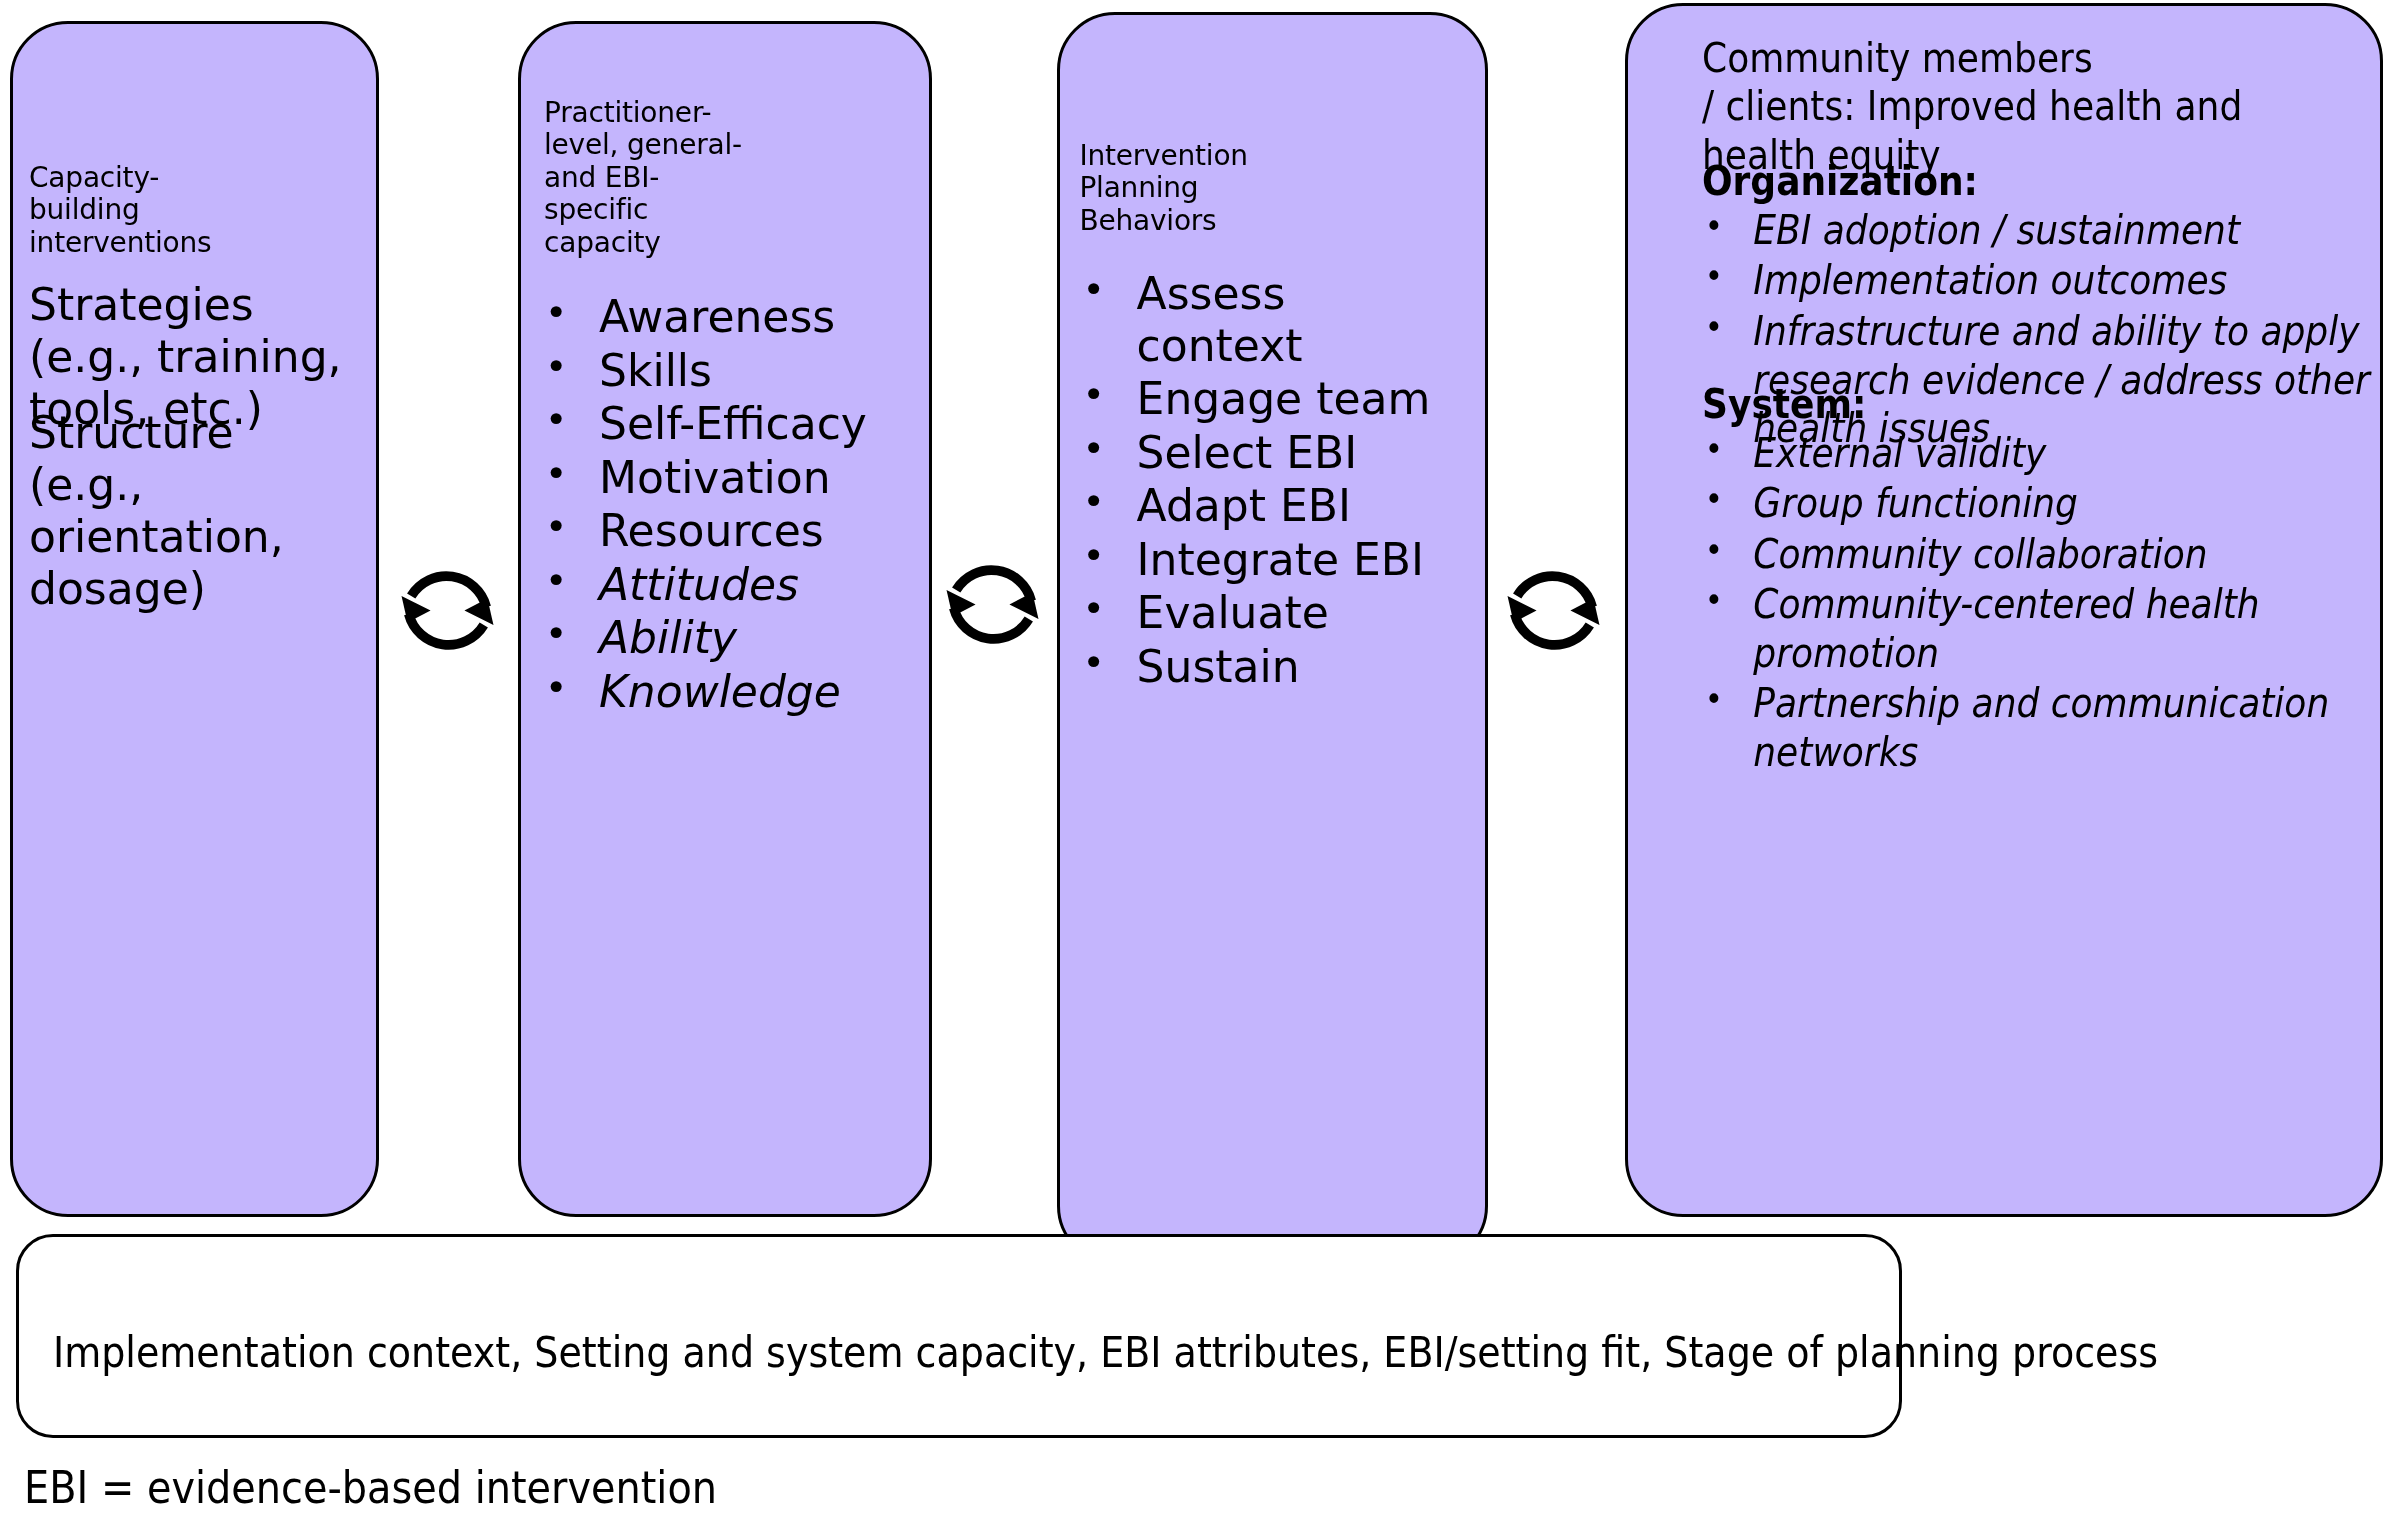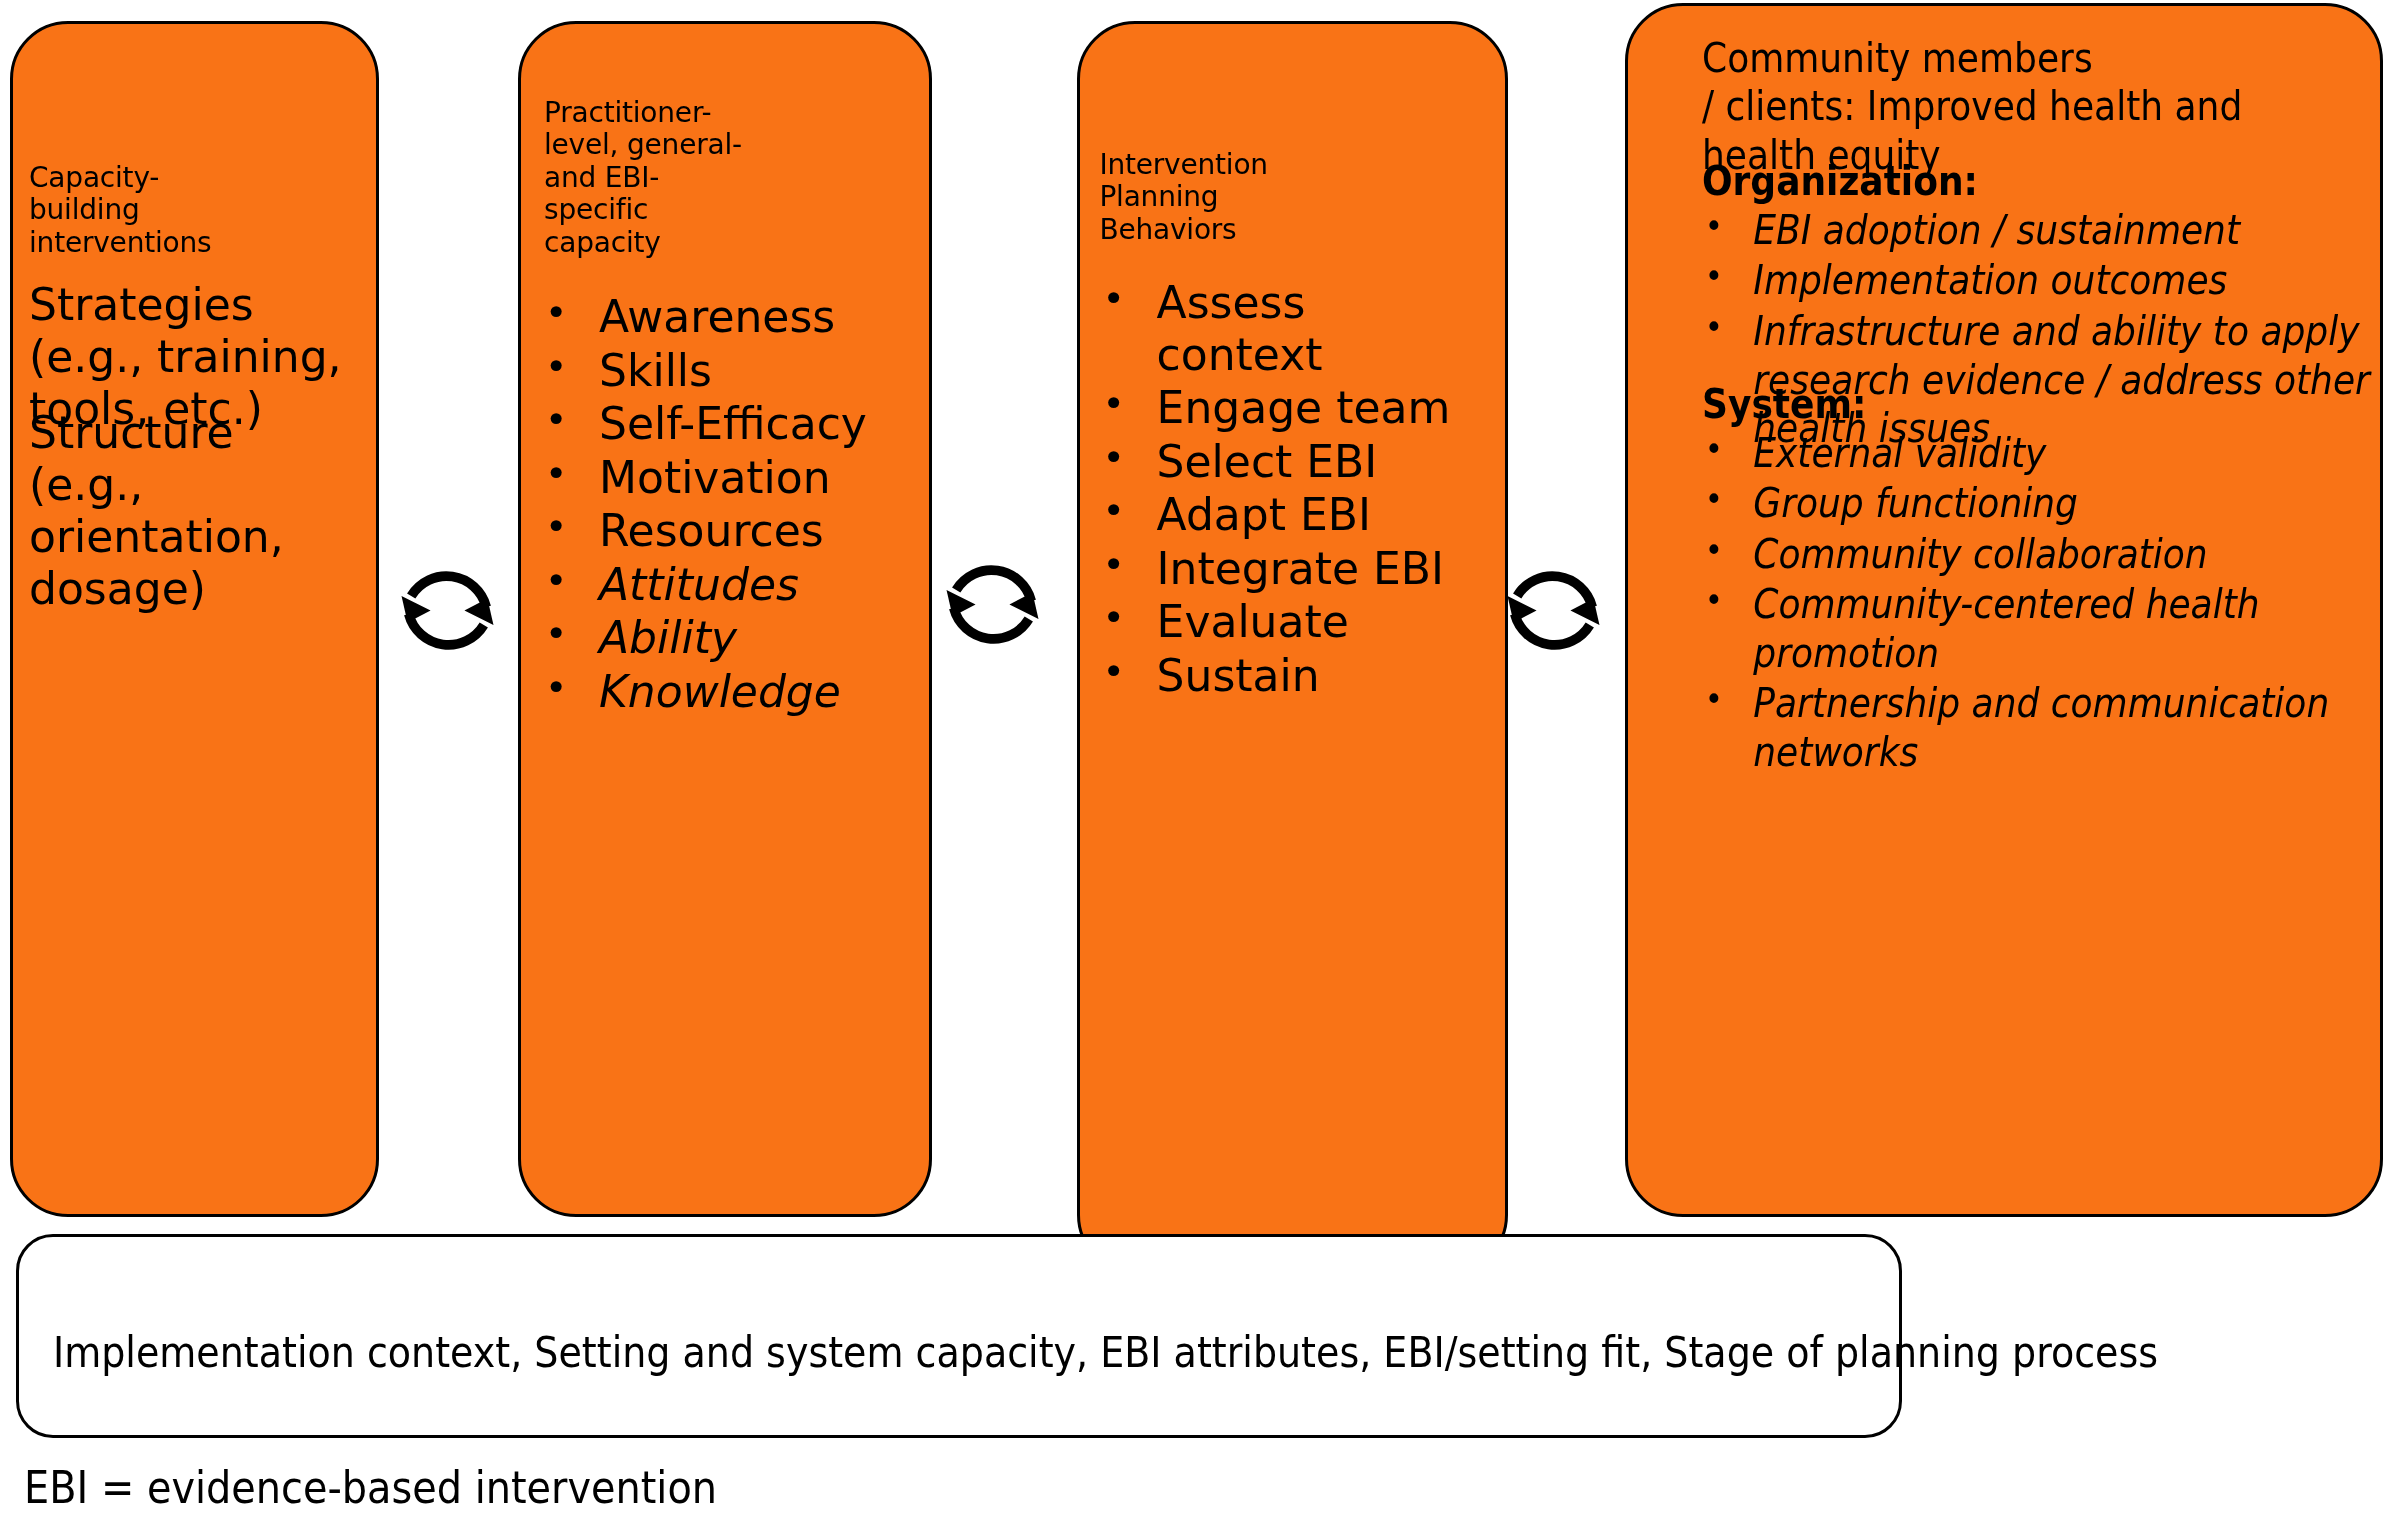--- a/index.html
+++ b/index.html
@@ -22,26 +22,26 @@
     width: 2389px;
     height: 1540px;
   }
 
   
   .pbox {
     position: absolute;
     box-sizing: border-box;
     border: 3.2px solid #000;
     border-radius: 58px;
-    background: #f97316;
+    background: #c4b5fd;
   }
 
   #box-1 { left: 10px;   top: 21px;  width: 369px;  height: 1196px; }
   #box-2 { left: 518px;  top: 21px;  width: 414px;  height: 1196px; }
-  #box-3 { left: 1057px; top: 21px;  width: 431px;  height: 1252px; margin-left: 20px; }
+  #box-3 { left: 1057px; top: 12px;  width: 431px;  height: 1252px; }
   #box-4 { left: 1625px; top: 3.2px;   width: 758px;  height: 1214px; }
 
   #context-bar {
     position: absolute;
     left: 16px; top: 1234px;
     width: 1886px; height: 204px;
     box-sizing: border-box;
     border: 3.2px solid #000;
     border-radius: 37px;
     background: #fff;

